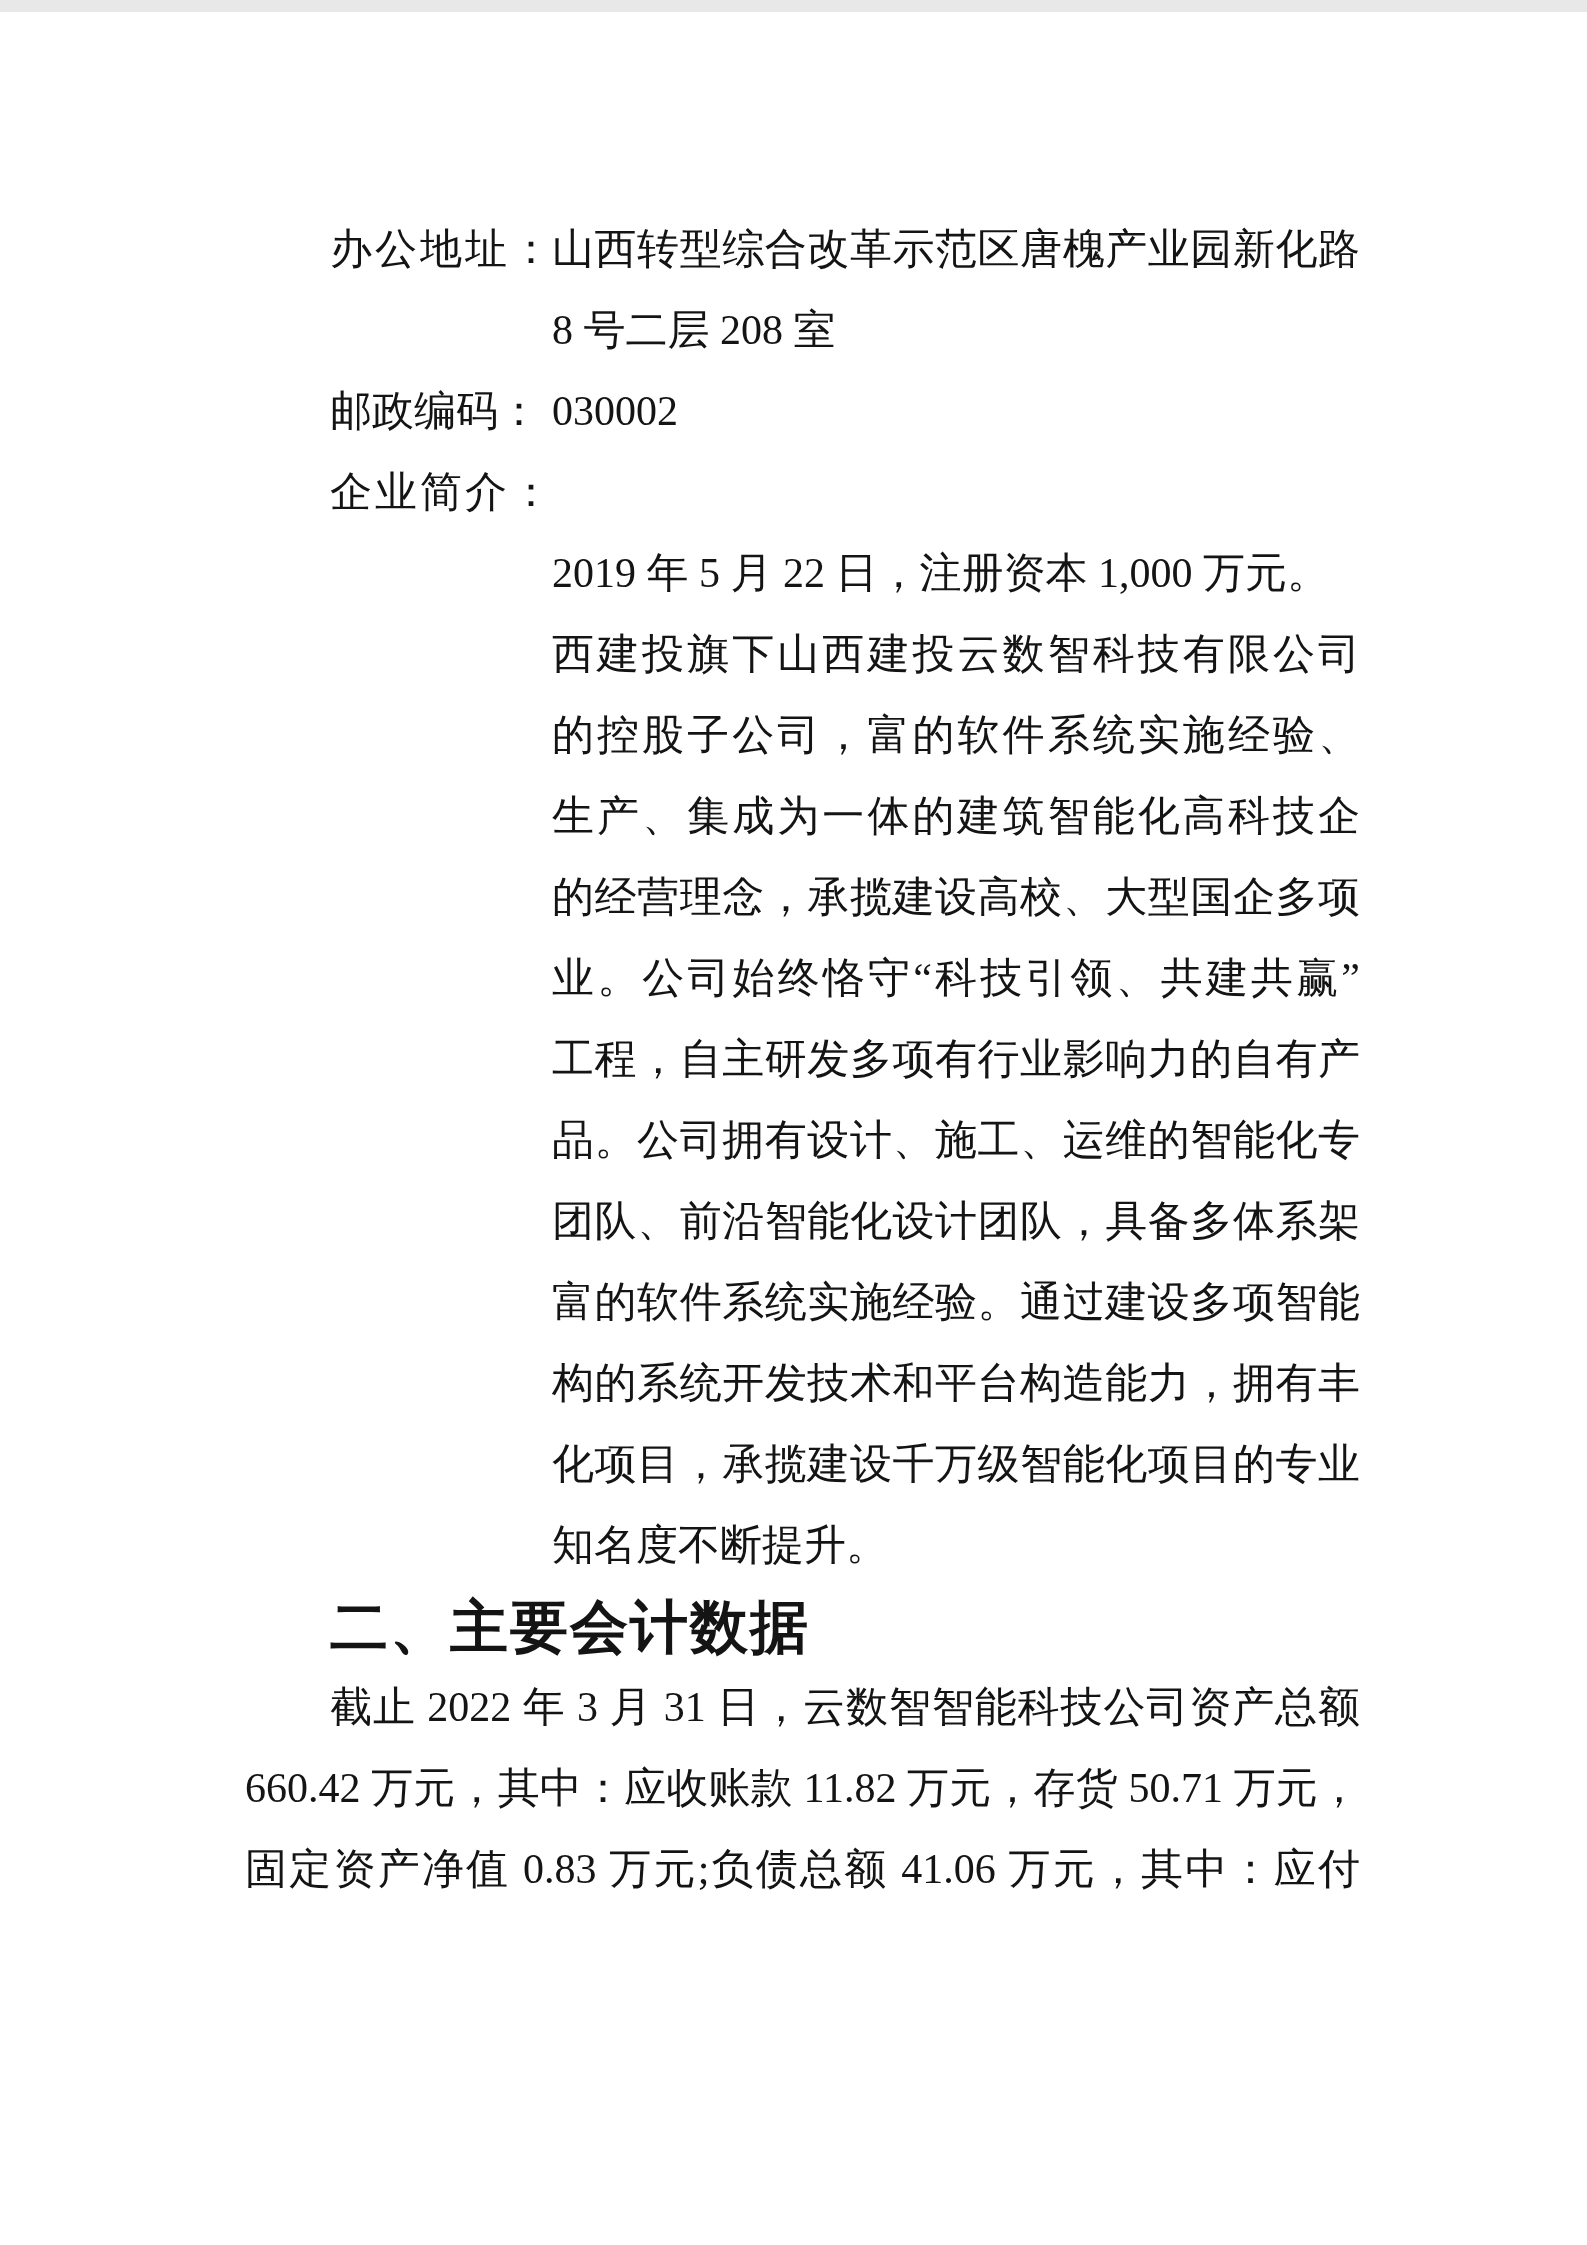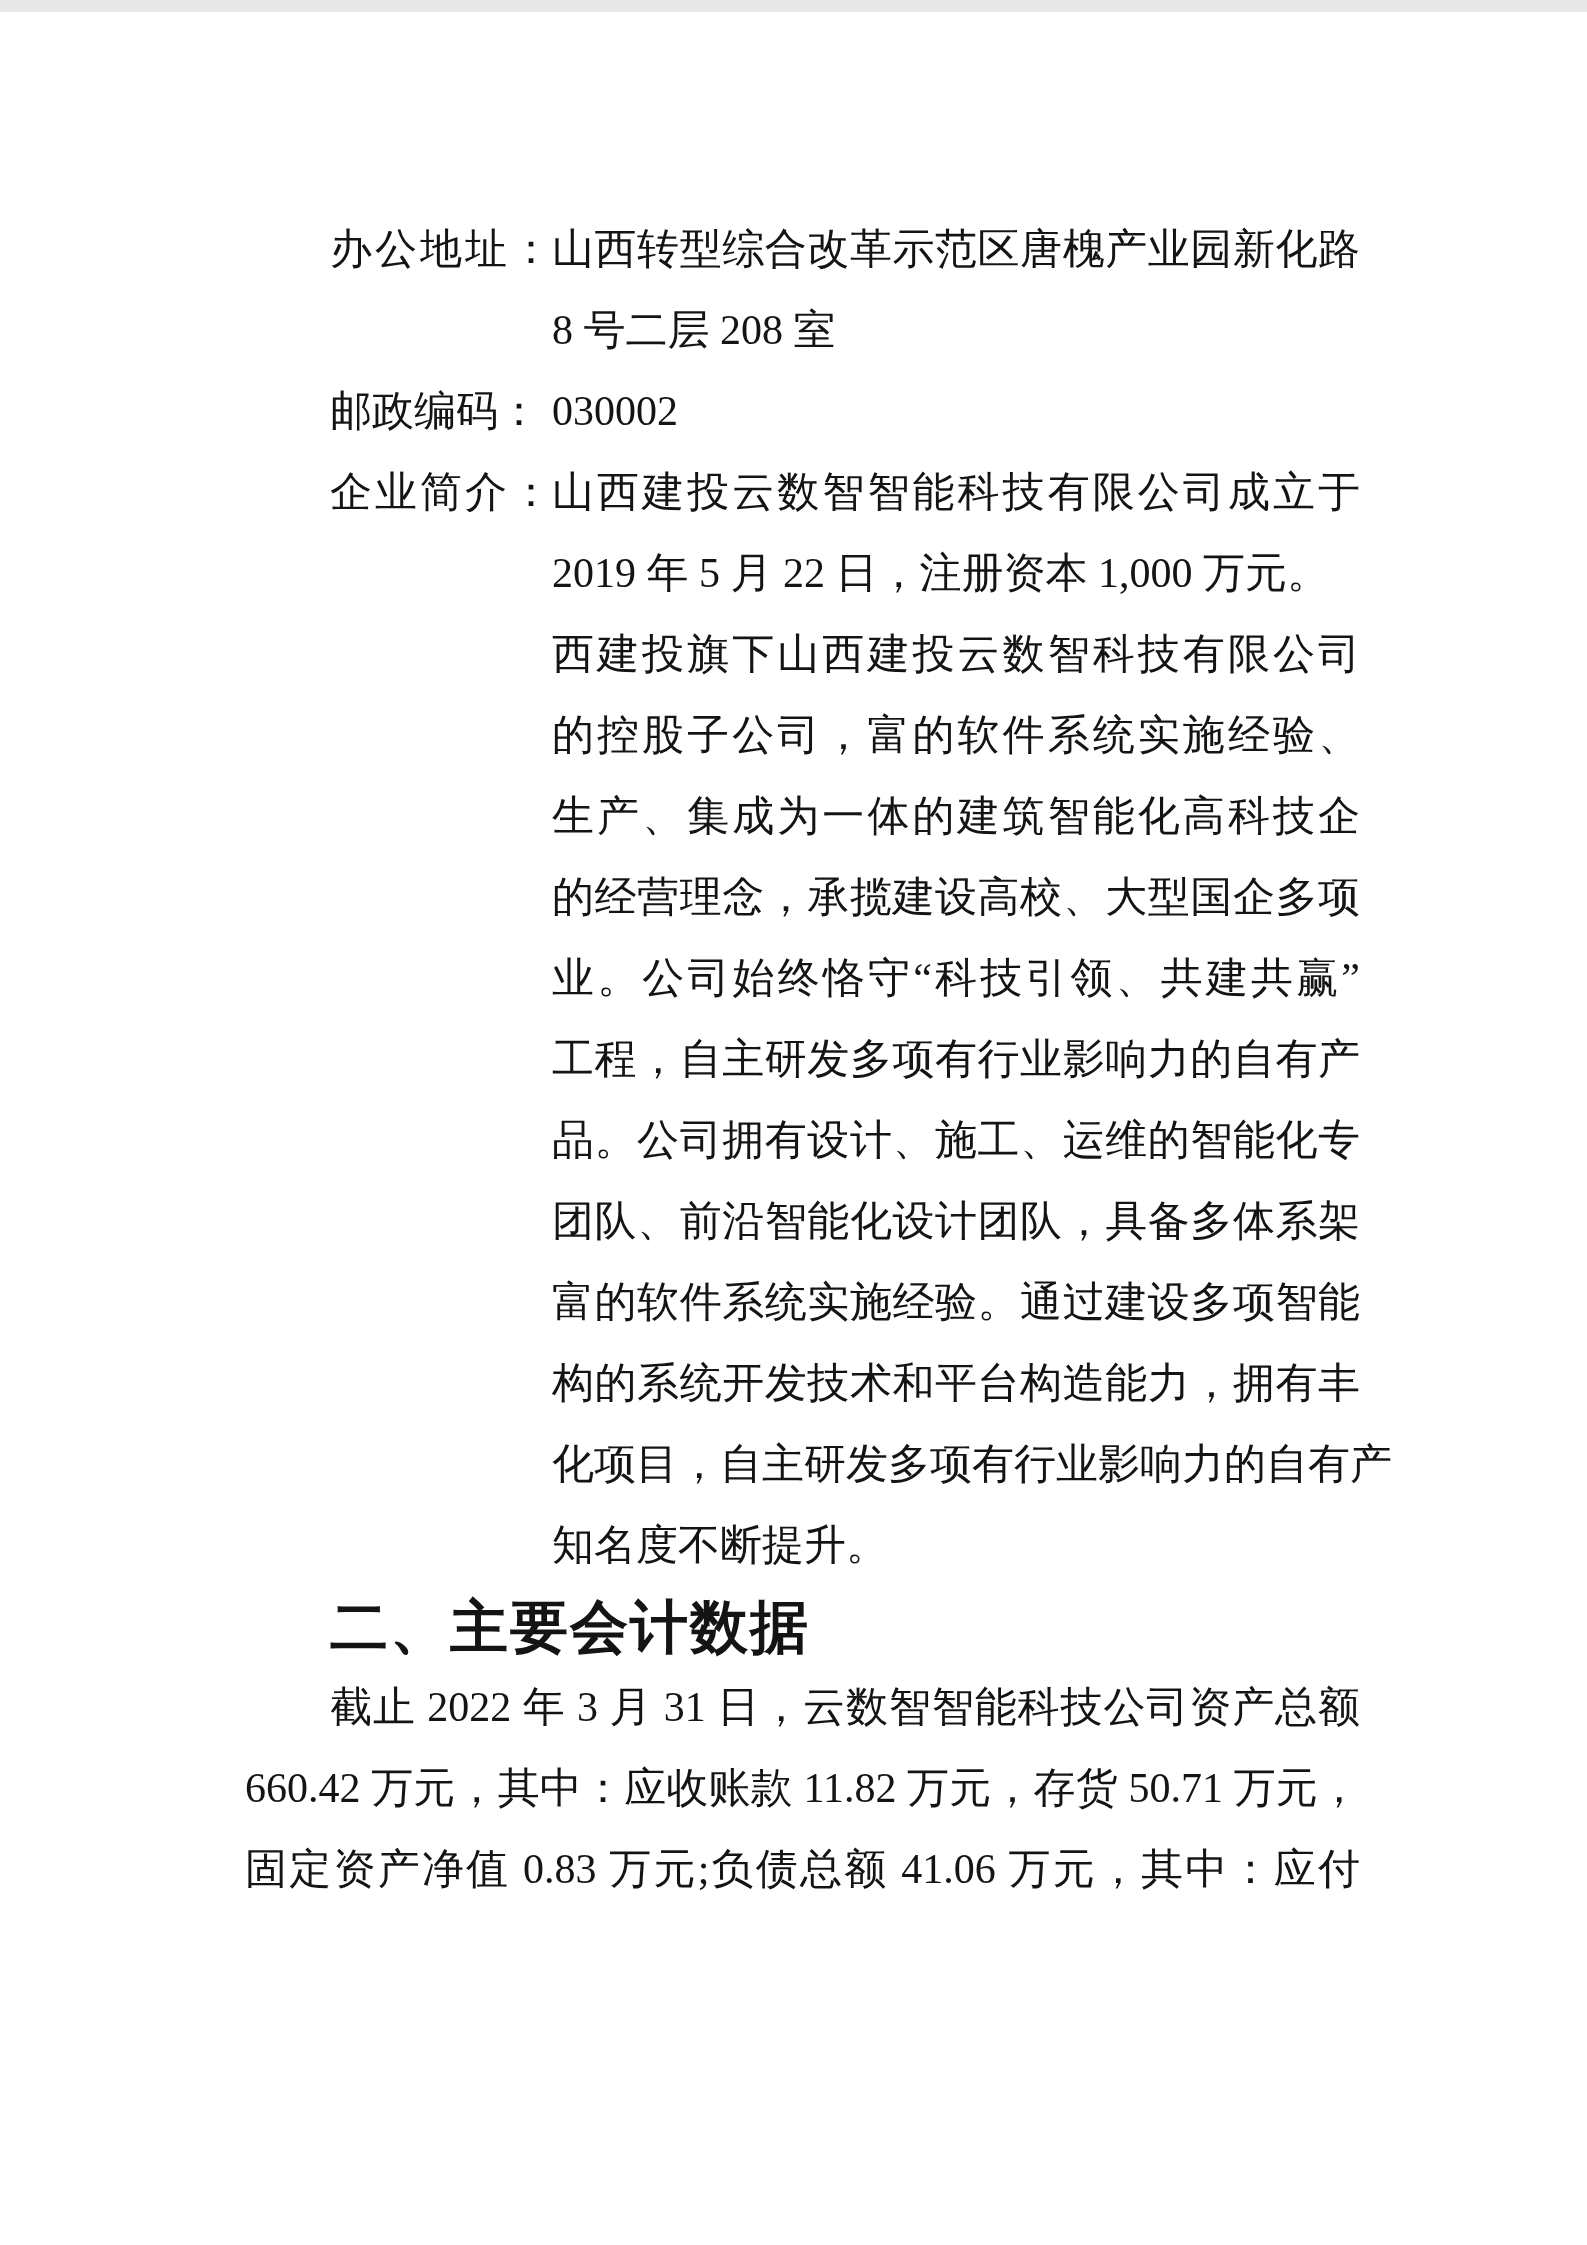--- a/index.html
+++ b/index.html
@@ -62,34 +62,34 @@
     </div>
 
     <div class="field">
       <div class="line vline">
         <span class="label">邮政编码：</span><span>030002</span>
       </div>
     </div>
 
     <div class="field">
       <div class="line vline just">
-        <span class="label">企业简介：</span><span>山西建投云数智智能科技有限公司成立于</span>
+        <span class="label">企业简介：</span>
       </div>
       <div class="line vline"><span>2019 年 5 月 22 日，注册资本 1,000 万元。</span></div>
       <div class="line vline just"><span>西建投旗下山西建投云数智科技有限公司</span></div>
       <div class="line vline just"><span>的控股子公司，富的软件系统实施经验、</span></div>
       <div class="line vline just"><span>生产、集成为一体的建筑智能化高科技企</span></div>
       <div class="line vline just"><span>的经营理念，承揽建设高校、大型国企多项</span></div>
       <div class="line vline just"><span>业。公司始终恪守“科技引领、共建共赢”</span></div>
       <div class="line vline just"><span>工程，自主研发多项有行业影响力的自有产</span></div>
       <div class="line vline just"><span>品。公司拥有设计、施工、运维的智能化专</span></div>
       <div class="line vline just"><span>团队、前沿智能化设计团队，具备多体系架</span></div>
       <div class="line vline just"><span>富的软件系统实施经验。通过建设多项智能</span></div>
       <div class="line vline just"><span>构的系统开发技术和平台构造能力，拥有丰</span></div>
-      <div class="line vline just"><span>化项目，自主研发多项有行业影响力的自有产</span></div>
+      <div class="line vline just"><span>化项目，承揽建设千万级智能化项目的专业</span></div>
       <div class="line vline"><span>知名度不断提升。</span></div>
     </div>
 
     <div class="line heading">二、主要会计数据</div>
 
     <div class="para">
       <div class="line first just">截止 2022 年 3 月 31 日，云数智智能科技公司资产总额</div>
       <div class="line just">660.42 万元，其中：应收账款 11.82 万元，存货 50.71 万元，</div>
       <div class="line just">固定资产净值 0.83 万元;负债总额 41.06 万元，其中：应付</div>
     </div>

